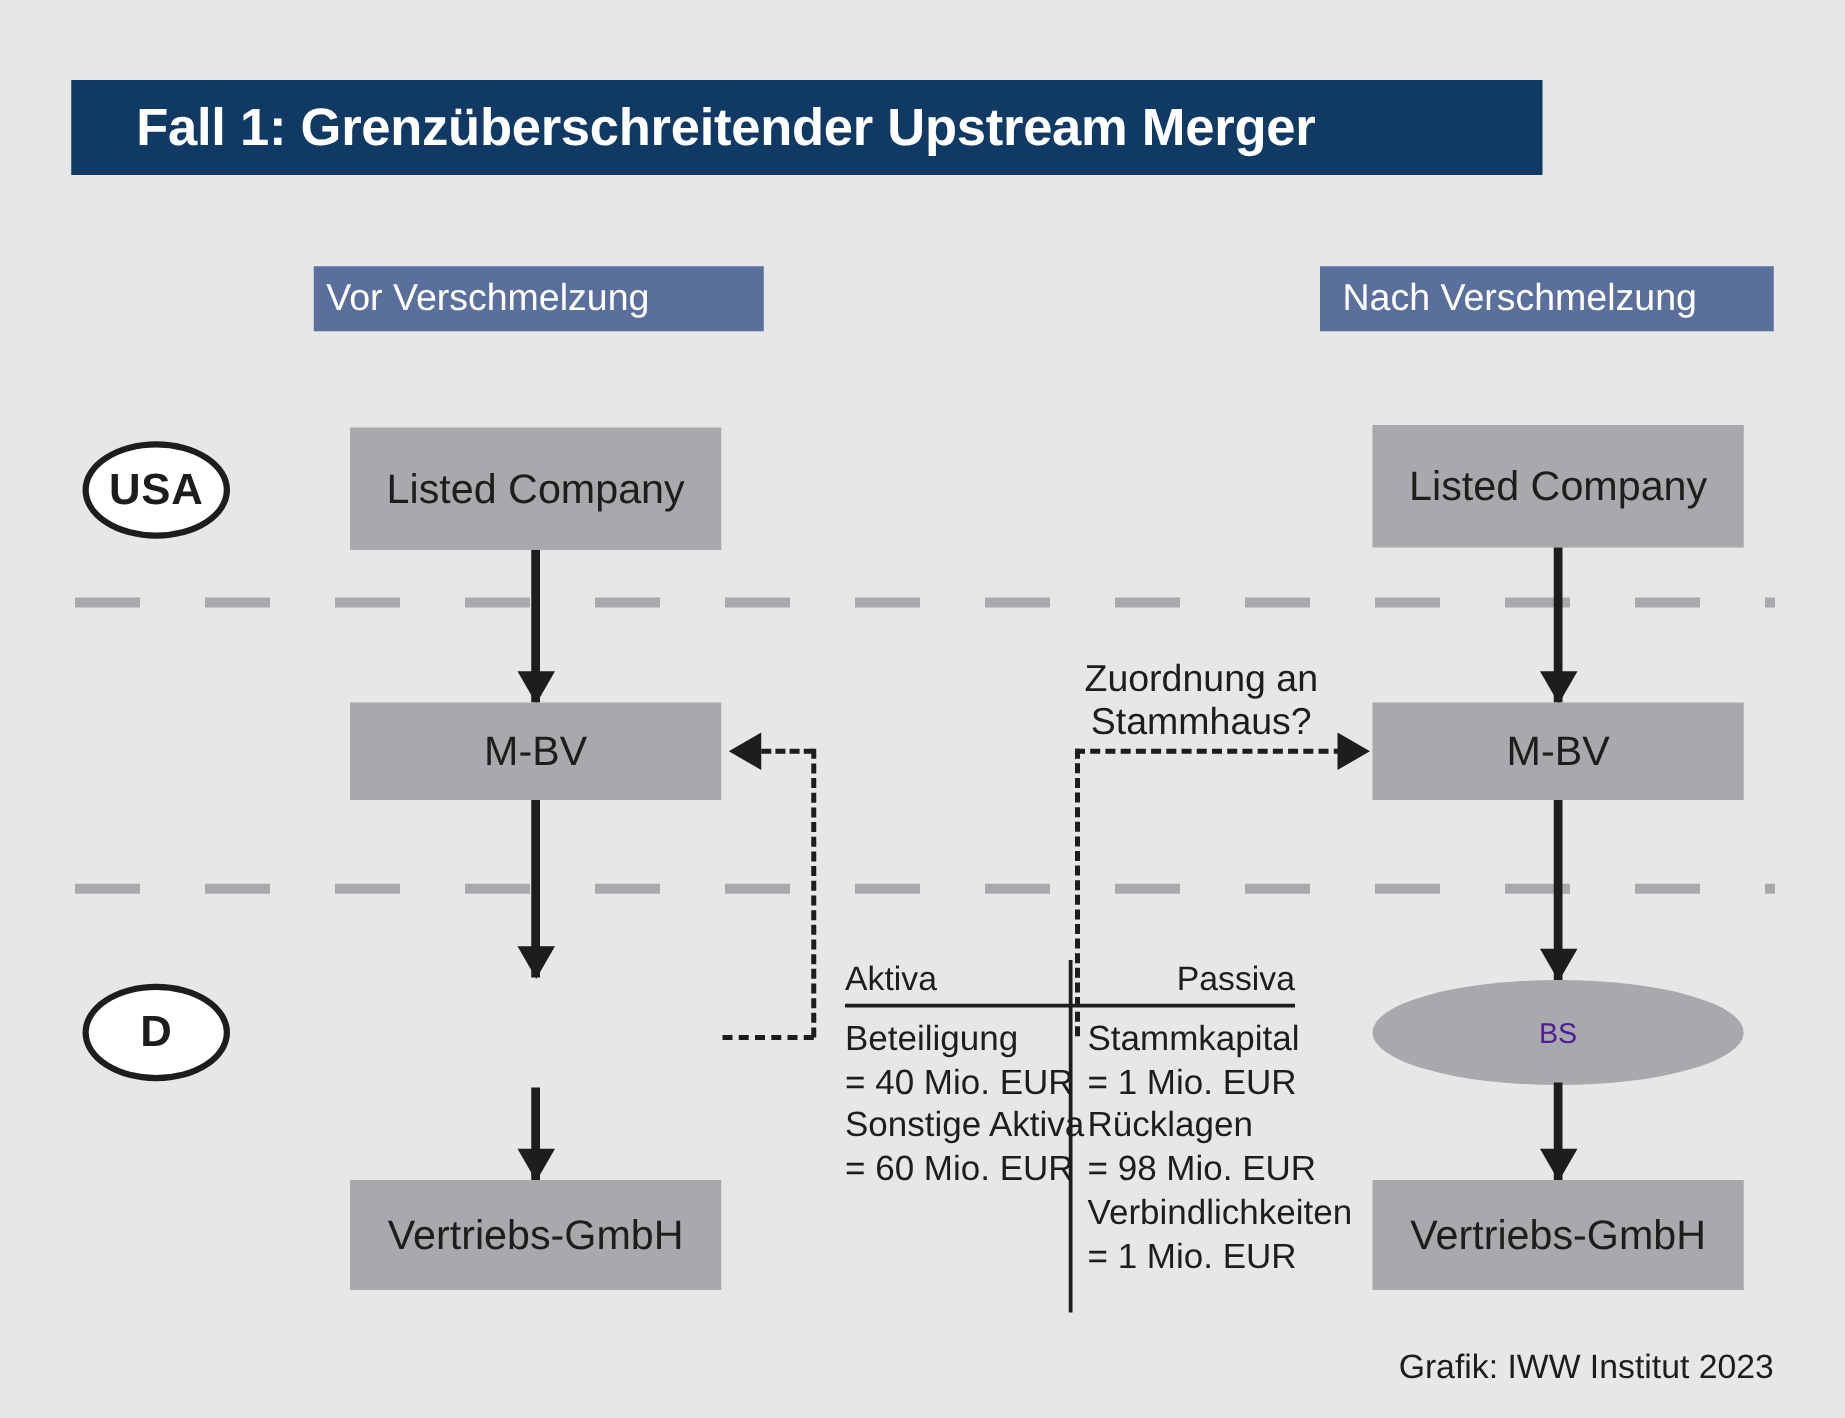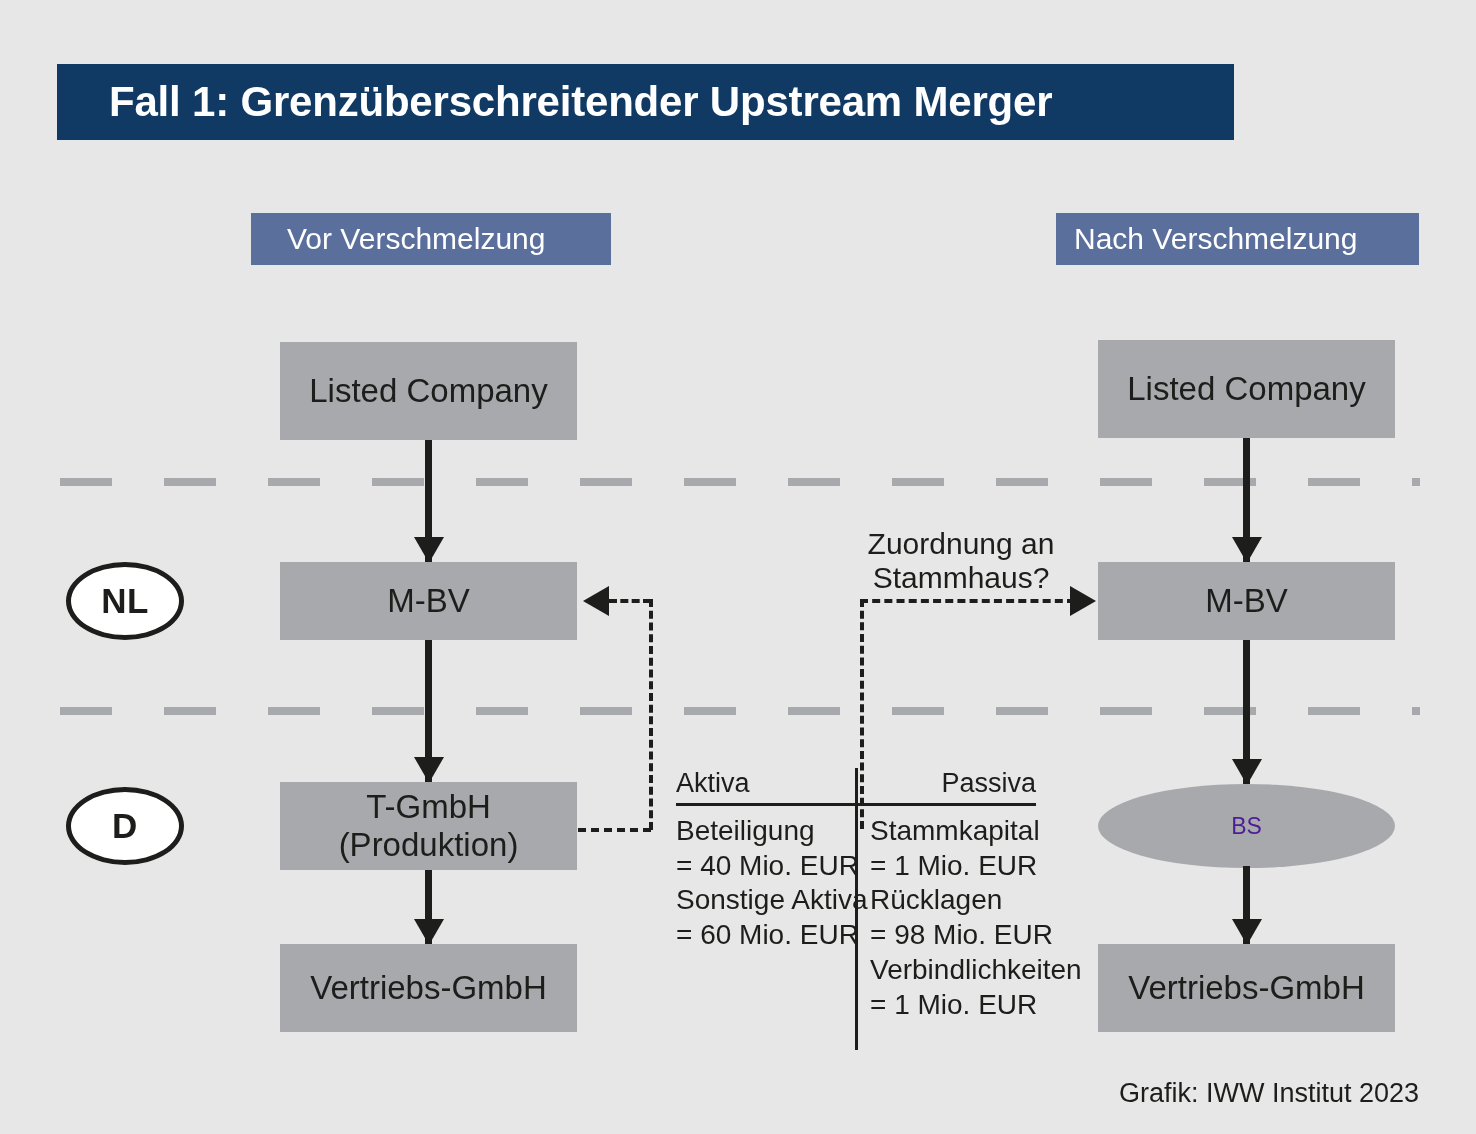--- a/index.html
+++ b/index.html
@@ -47,21 +47,21 @@
     align-items: center;
     color: #ffffff;
     font-size: 30px;
     white-space: nowrap;
   }
   .chip-before {
     left: 251px;
     top: 213px;
     width: 360px;
     justify-content: flex-start;
-    padding-left: 36px;
+    padding-left: 10px;
     box-sizing: border-box;
   }
   .chip-after {
     left: 1056px;
     top: 213px;
     width: 363px;
     justify-content: flex-start;
     padding-left: 18px;
     box-sizing: border-box;
   }
@@ -270,44 +270,40 @@
     <div class="title-text">Fall 1: Grenzüberschreitender Upstream Merger</div>
   </div>
 
   <div class="col-chip chip-before">
     <span>Vor Verschmelzung</span>
   </div>
   <div class="col-chip chip-after">
     <span>Nach Verschmelzung</span>
   </div>
 
-  <div class="country-oval oval-nl">
-    <span>NL</span>
+  <div class="country-oval oval-usa">
+    <span>USA</span>
   </div>
   <div class="country-oval oval-d">
     <span>D</span>
   </div>
 
   <div class="divider divider-1"></div>
   <div class="divider divider-2"></div>
 
   <div class="ent-box L-listed">
     <span>Listed Company</span>
   </div>
   <div class="v-arrow LA1"></div>
 
   <div class="ent-box L-mbv">
     <span>M-BV</span>
   </div>
   <div class="v-arrow LA2"></div>
 
-  <div class="ent-box L-tgmbh">
-    <span style="white-space:pre-line">T-GmbH
-(Produktion)</span>
-  </div>
   <div class="v-arrow LA3"></div>
 
   <div class="ent-box L-vert">
     <span>Vertriebs-GmbH</span>
   </div>
 
   <div class="arrow-left-head vm-head"></div>
   <div class="dash-h vm-h-top"></div>
   <div class="dash-v vm-v"></div>
   <div class="dash-h vm-h-bot"></div>

